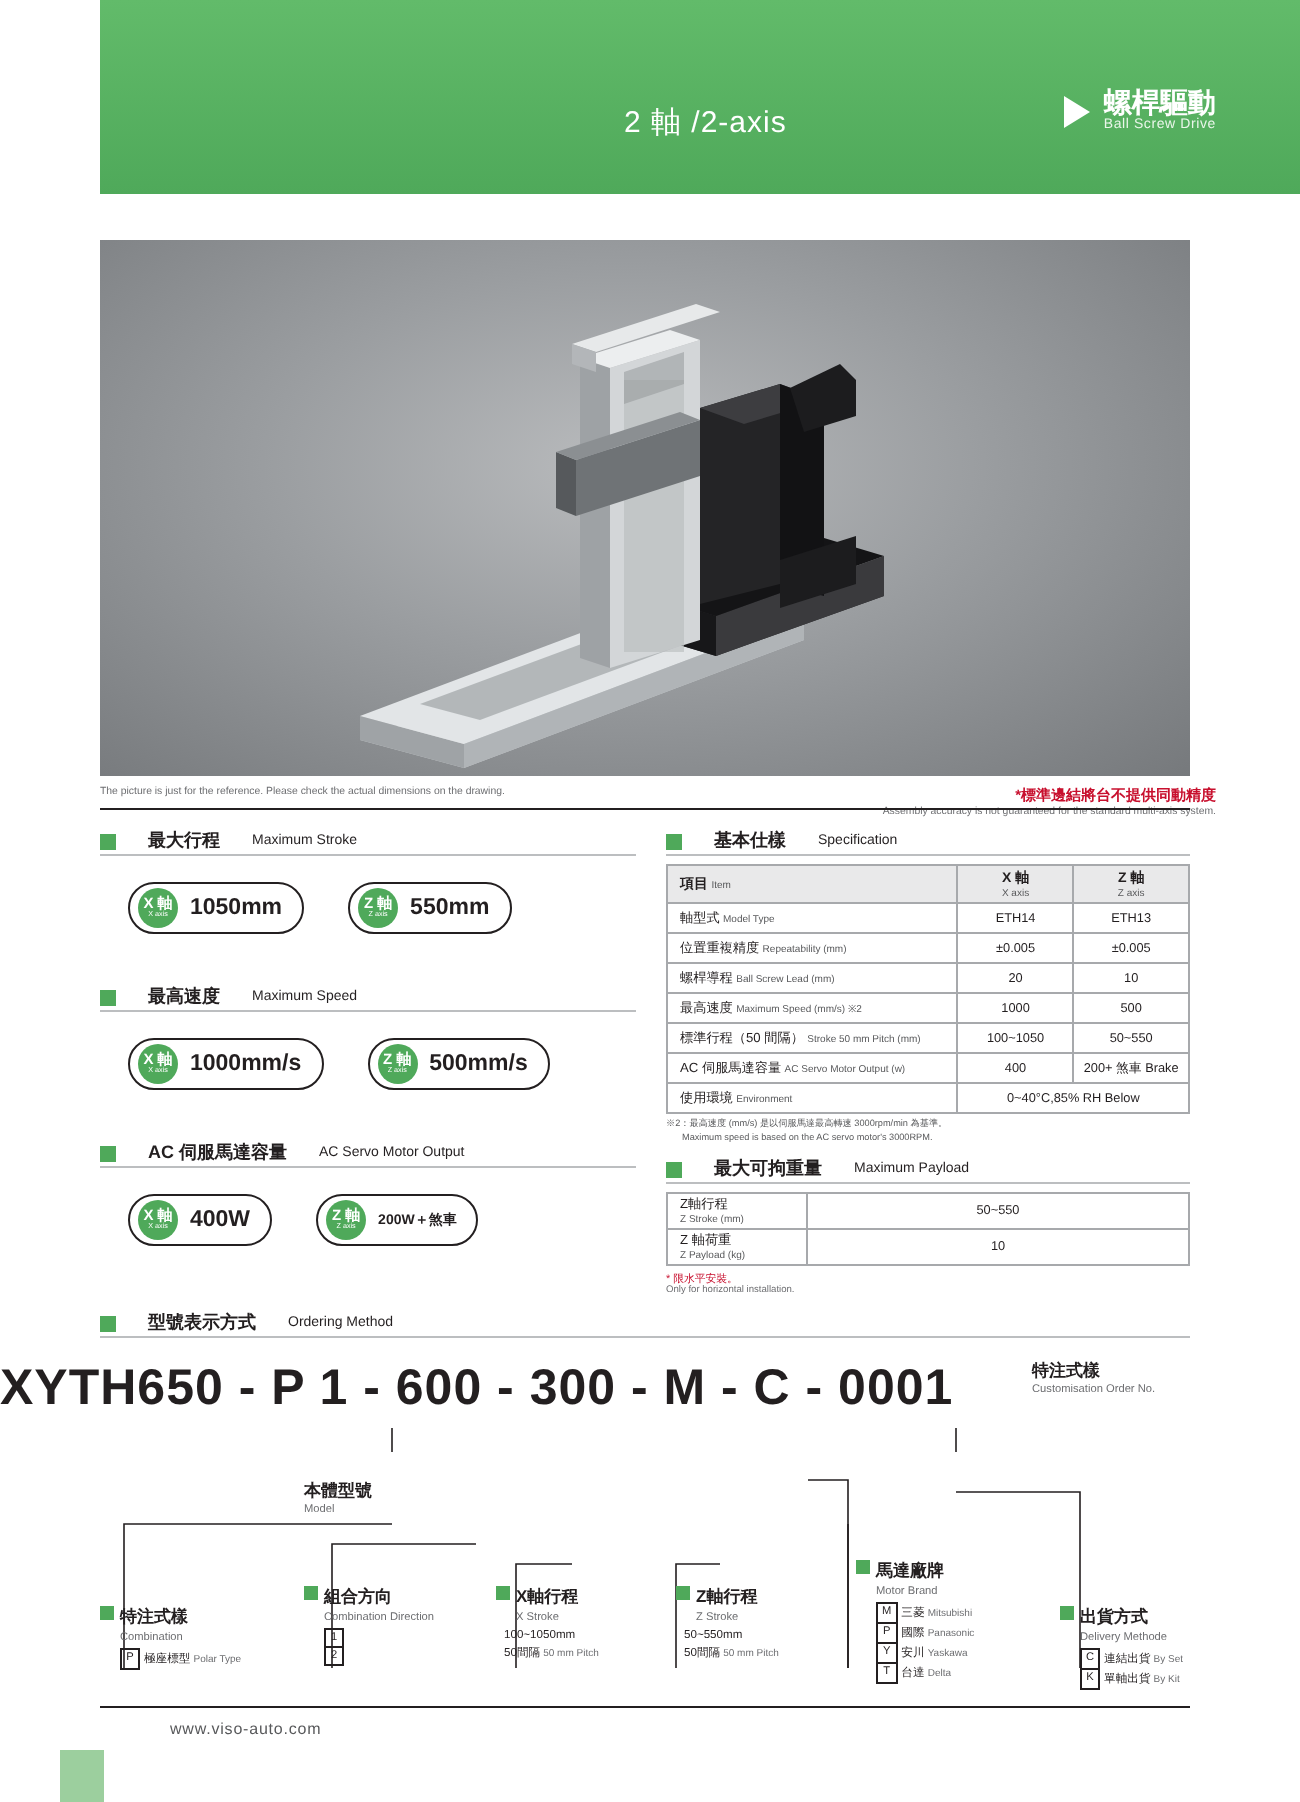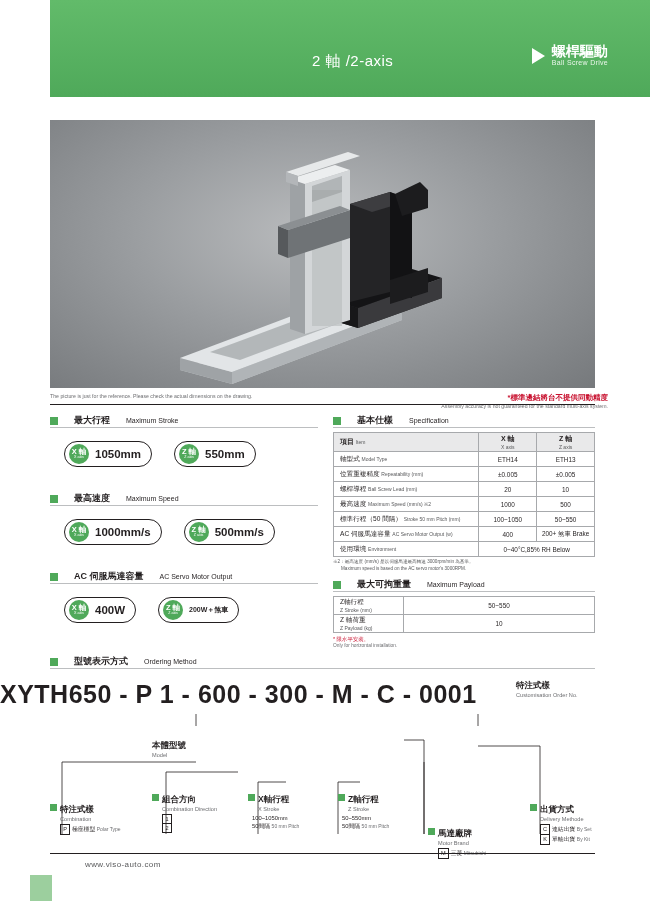--- a/index.html
+++ b/index.html
@@ -486,21 +486,21 @@
           <td><span class="ord-val-cn">50~550mm</span></td>
         </tr>
     <tr>
           <td><span class="ord-val-cn">50間隔</span>
       <span class="ord-val-en">50 mm Pitch</span></td>
         </tr>
   </tbody>
     </table>
 </div>
 
-<div class="ord-box" style="left:428px; top:822px;">
+<div class="ord-box" style="left:428px; top:775px;">
   <div><span class="ord-sq"></span><span class="ord-cn">馬達廠牌</span></div>
   <div class="ord-en">Motor Brand</div>
   <table class="ord-tbl">
     <tbody>
         <tr>
       <td class="ord-key">M</td>
       <td><span class="ord-val-cn">三菱</span>
           <span class="ord-val-en">Mitsubishi</span></td>
     </tr>
     <tr>

